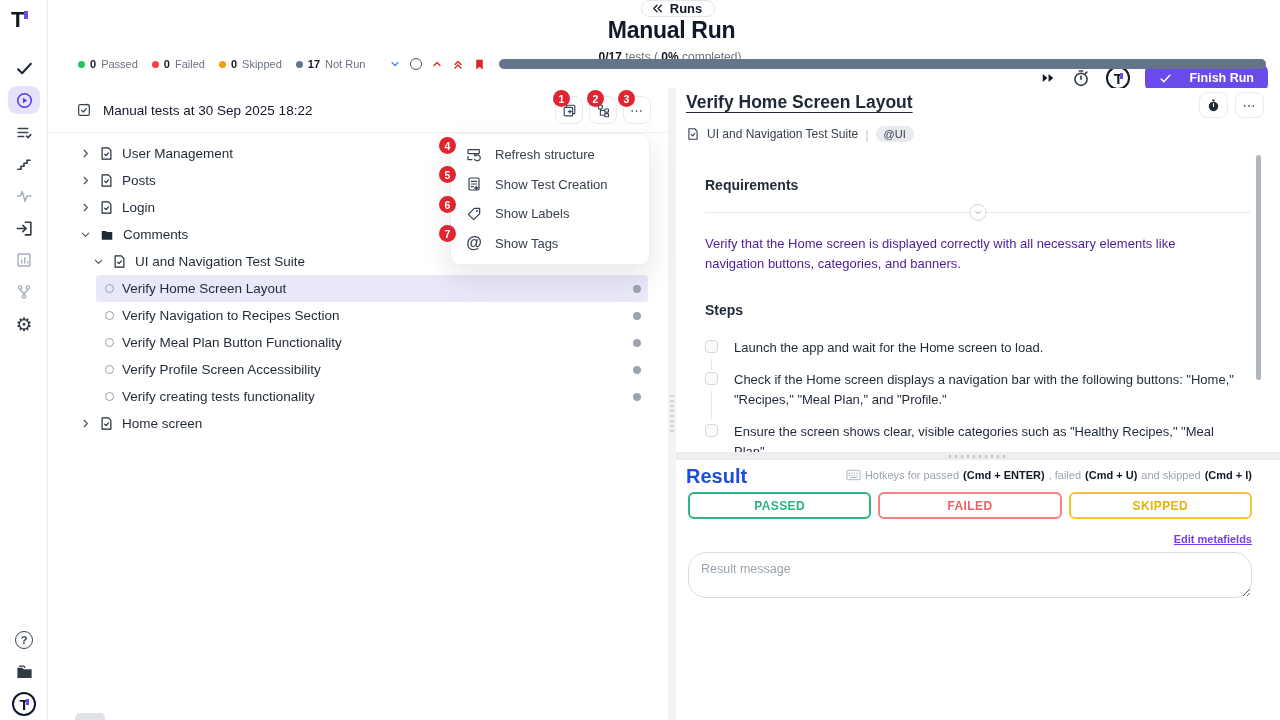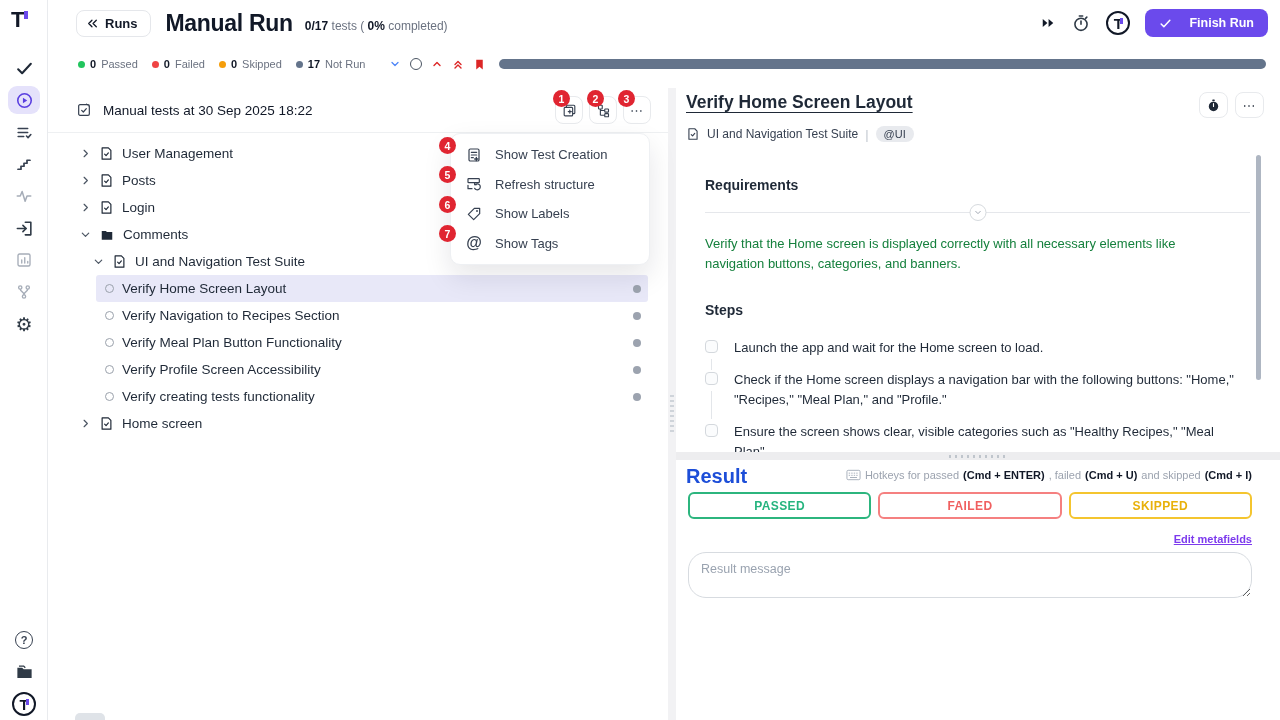--- a/index.html
+++ b/index.html
@@ -21,21 +21,21 @@
     display:flex; align-items:center; justify-content:center; font-size:11px; font-weight:bold; color:#374151; }
   .logo-circle { width:24px; height:24px; border:2px solid #111827; border-radius:50%;
     display:flex; align-items:center; justify-content:center; background:#fff; position:relative; }
   .logo-t { font-size:15px; font-weight:bold; color:#111827; line-height:1; }
   .logo-accent { position:absolute; width:3px; height:6px; background:#6b4aec; right:5px; top:5px; }
   .rail-logo .logo-t { font-size:22px; }
   .rail-logo { position:absolute; }
   .rail-logo .logo-accent { position:absolute; width:4px; height:8px; background:#6b4aec; right:-4px; top:2px; }
 
   
-  .header { position:absolute; left:48px; top:0; right:0; height:46px; display:flex; align-items:center; }
+  .header { position:absolute; left:48px; top:0; right:0; height:46px; display:flex; align-items:center;flex-direction:column; }
   .runs-btn { margin-left:28px; height:27px; padding:0 12px 0 9px; border:1px solid #e5e7eb; border-radius:8px;
     background:#fff; display:flex; align-items:center; gap:6px; font-size:13px; font-weight:600; color:#111827; cursor:pointer; }
   .hdr-title { margin-left:15px; font-size:23px; font-weight:bold; color:#111827; letter-spacing:-0.3px; }
   .hdr-sub { margin-left:12px; margin-top:6px; font-size:12px; color:#6b7280; }
   .hdr-sub b { color:#111827; }
   .hdr-right { margin-left:auto; display:flex; align-items:center; gap:15px; margin-right:12px; }
   .icon-btn { background:none; border:none; cursor:pointer; padding:0; display:flex; align-items:center; }
   .finish-btn { height:28px; padding:0 14px; background:#6b4aec; color:#fff; border:none; border-radius:8px;
     font-size:12.5px; font-weight:600; display:flex; align-items:center; gap:17px; cursor:pointer; }
 
@@ -88,21 +88,21 @@
   .rpb { width:29px; height:26px; border:1px solid #e8eaed; border-radius:8px; background:#fff;
     display:flex; align-items:center; justify-content:center; cursor:pointer; color:#1f2937; }
   .rp-crumb { position:absolute; top:38px; left:10px; display:flex; align-items:center; gap:7px; font-size:12px; color:#374151; }
   .crumb-sep { color:#c2c8d0; font-size:13px; }
   .tag-badge { background:#e8eaee; border-radius:10px; padding:2px 8px; font-size:11px; color:#374151; }
   .sec-heading { font-size:14px; font-weight:bold; color:#1f2937; }
   .req-heading { position:absolute; top:89px; left:29px; }
   .req-div { position:absolute; top:124px; left:29px; right:30px; border-top:1px solid #e5e7eb; }
   .req-div .knob { position:absolute; left:50%; top:-9px; transform:translateX(-50%); width:17px; height:17px;
     background:#fff; border:1px solid #d6dade; border-radius:50%; display:flex; align-items:center; justify-content:center; cursor:pointer; }
-  .req-text { position:absolute; top:146px; left:29px; width:508px; font-size:13px; line-height:1.52; color:#15803d; }
+  .req-text { position:absolute; top:146px; left:29px; width:508px; font-size:13px; line-height:1.52; color:#4c1d95; }
   .steps-heading { position:absolute; top:214px; left:29px; }
   .step { position:absolute; left:29px; right:40px; padding-left:29px; font-size:13px; line-height:1.55; color:#1f2937; }
   .step .cb { position:absolute; left:0; top:2px; width:13px; height:13px; border:1.4px solid #d4d8dd;
     border-radius:4px; background:#fbfcfd; cursor:pointer; }
   .step .conn { position:absolute; left:6px; width:1px; background:#e3e6ea; }
   .step1 { top:250px; } .step1 .conn { top:21px; height:11px; }
   .step2 { top:282px; } .step2 .conn { top:21px; height:28px; }
   .step3 { top:334px; }
   .hdiv { position:absolute; top:364px; left:0; right:0; height:8px; background:#ededef; cursor:row-resize; }
   .hdiv .dots { position:absolute; left:50%; top:2.5px; transform:translateX(-50%); width:58px; height:3px;
@@ -421,34 +421,34 @@
   </div>
 </section>
 
 <div class="vdiv">
     <div class="vdiv-handle"></div>
   </div>
 
 <div class="menu">
   <div class="menu-item">
     <svg width="16" height="16" viewBox="0 0 24 24" fill="none" stroke="#374151" stroke-width="1.8" stroke-linecap="round" stroke-linejoin="round">
-        <rect x="4.5" y="3" width="15" height="18" rx="2"></rect>
-        <path d="M8 8h8M8 12h8M8 16h3"></path>
-        <path d="M15.5 15.5v5M13 18h5" stroke-width="2"></path>
-      </svg>
-    <span>Show Test Creation</span>
-    </div>
-  <div class="menu-item">
-    <svg width="16" height="16" viewBox="0 0 24 24" fill="none" stroke="#374151" stroke-width="1.8" stroke-linecap="round" stroke-linejoin="round">
         <rect x="3" y="4" width="17" height="6" rx="1"></rect>
         <path d="M3 14v5h6"></path>
         <path d="M13 18.5a4.5 4.5 0 1 0 .8-5.5"></path>
         <path d="M13 10.5V13h2.5"></path>
       </svg>
     <span>Refresh structure</span>
+    </div>
+  <div class="menu-item">
+    <svg width="16" height="16" viewBox="0 0 24 24" fill="none" stroke="#374151" stroke-width="1.8" stroke-linecap="round" stroke-linejoin="round">
+        <rect x="4.5" y="3" width="15" height="18" rx="2"></rect>
+        <path d="M8 8h8M8 12h8M8 16h3"></path>
+        <path d="M15.5 15.5v5M13 18h5" stroke-width="2"></path>
+      </svg>
+    <span>Show Test Creation</span>
     </div>
   <div class="menu-item">
     <svg width="16" height="16" viewBox="0 0 24 24" fill="none" stroke="#374151" stroke-width="1.8" stroke-linejoin="round">
         <path d="M3.5 12.5L12.5 3.5h8v8l-9 9z"></path>
         <circle cx="16.5" cy="7.5" r="1.4" fill="#374151" stroke="none"></circle>
       </svg>
     <span>Show Labels</span>
     </div>
   <div class="menu-item">
     <span style="font-size:16px;font-weight:bold;color:#374151;width:16px;text-align:center;">@</span>

